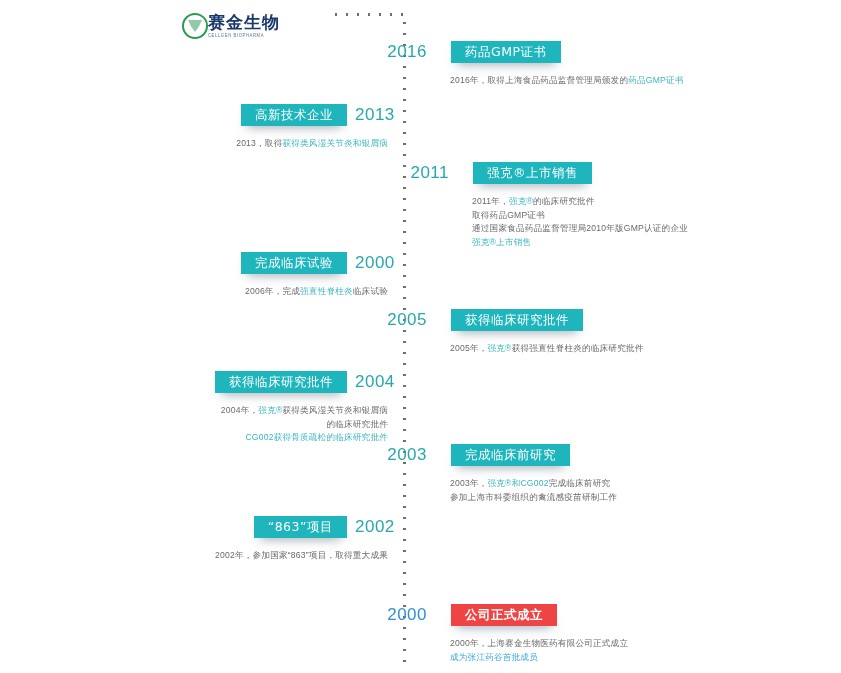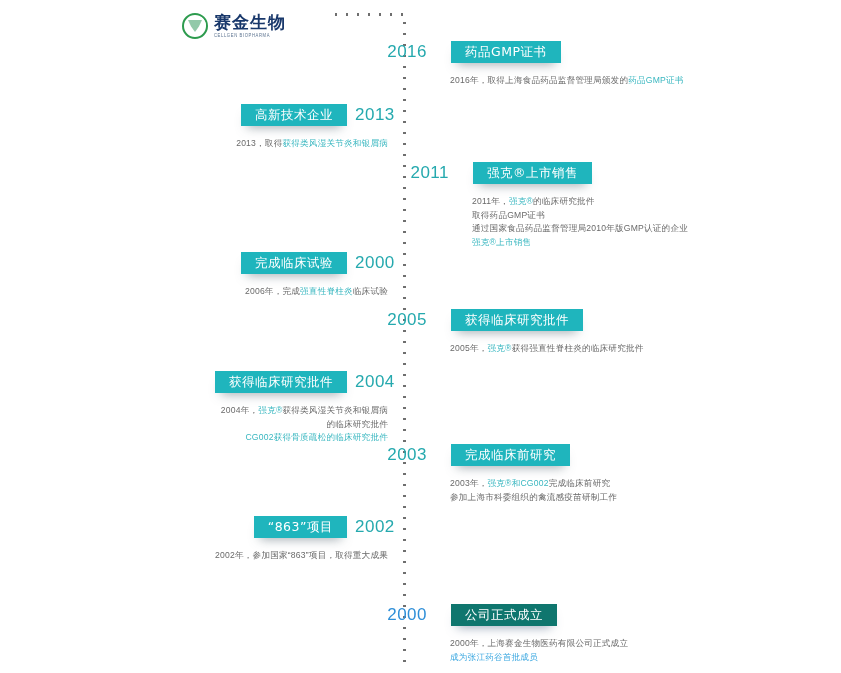--- a/index.html
+++ b/index.html
@@ -19,21 +19,20 @@
 
   
   #logo {
     position: absolute;
     left: 182px;
     top: 11px;
     width: 112px;
     height: 30px;
     display: flex;
     align-items: center;
-    gap: 6px;
   }
   #logo .logo-mark {
     width: 26px;
     height: 26px;
     flex: 0 0 26px;
     border-radius: 50%;
     border: 2.5px solid #2d9b4e;
     box-sizing: border-box;
     position: relative;
     background: #ffffff;
@@ -137,22 +136,23 @@
     font-size: 12.5px;
     letter-spacing: .5px;
     white-space: nowrap;
     position: relative;
   }
   .bar.teal {
     background: #1fb5bd;
     box-shadow: 0 7px 11px -6px rgba(70,90,100,.55);
   }
   .bar.blue {
-    background: #0f766e;
+    background: #ef4444;
     box-shadow: 0 7px 11px -6px rgba(60,85,120,.55);
+    font-weight: bold;
   }
 
   .desc {
     font-family: Liberation Sans, sans-serif;
     font-size: 8.6px;
     line-height: 13.5px;
     color: #6a6a6a;
     letter-spacing: .2px;
     white-space: nowrap;
   }

